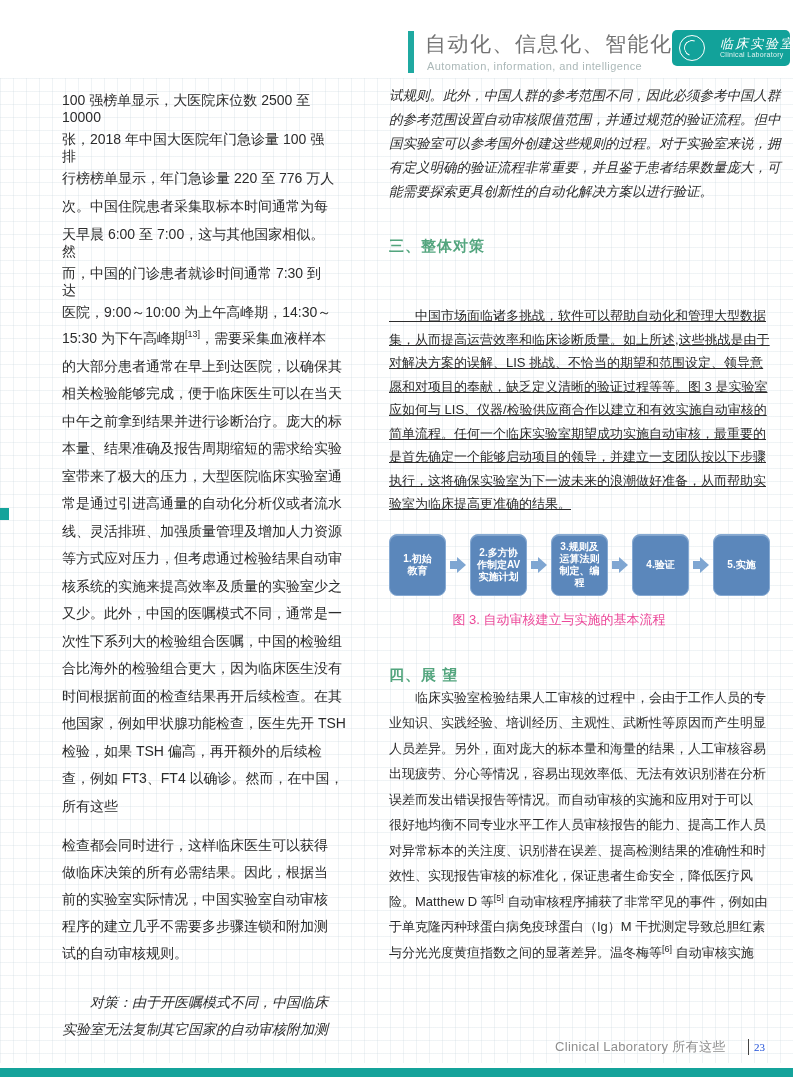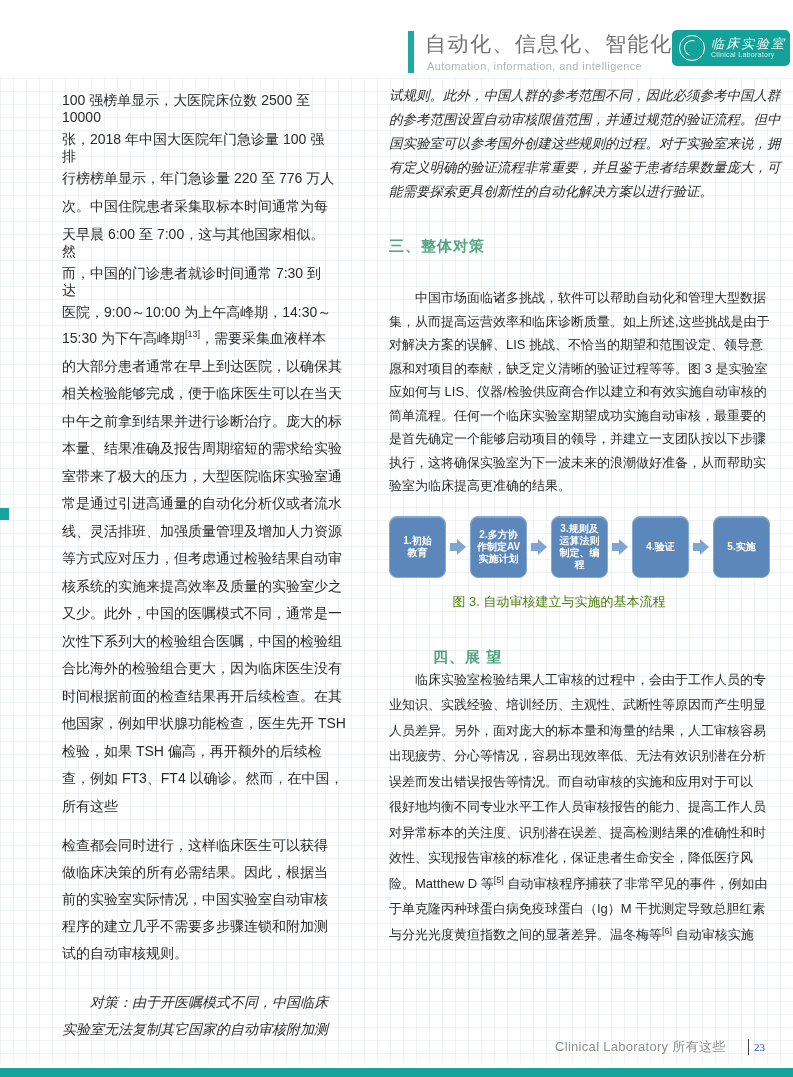--- a/index.html
+++ b/index.html
@@ -18,21 +18,21 @@
     pointer-events:none;
   }
 
   
   .accent-bar { position:absolute; left:408px; top:31px; width:6px; height:42px; background:#1FA9A1; }
   .page-title { position:absolute; left:425px; top:30px; font-size:21px; letter-spacing:1.5px; color:#737373; white-space:nowrap; }
   .page-subtitle { position:absolute; left:427px; top:60px; font-size:11px; letter-spacing:0.4px; color:#ABB8B8; white-space:nowrap; }
   .logo-badge {
     position:absolute; left:672px; top:30px; width:118px; height:36px;
     background:#12A29A; border-radius:5px; box-sizing:border-box;
-    display:flex; align-items:center; gap:6px; padding:3px 7px;
+    display:flex; align-items:center; gap:15px; padding:3px 7px;
   }
   .logo-circle { flex:0 0 auto; width:24px; height:24px; border:1.5px solid #fff; border-radius:50%; position:relative; }
   .logo-circle::after {
     content:""; position:absolute; inset:4px; border-radius:50%;
     border:1.5px solid; border-color:#fff transparent transparent #fff; transform:rotate(-25deg);
   }
   .logo-text { display:flex; flex-direction:column; line-height:1.1; min-width:0; }
   .logo-cn { color:#ffffff; font-size:13px; letter-spacing:2px; font-style:italic; font-family:"Liberation Serif","DejaVu Serif",serif; white-space:nowrap; }
   .logo-en { color:#DFF3F1; font-size:7px; letter-spacing:0.3px; white-space:nowrap; }
 
@@ -44,39 +44,39 @@
 
   .p-t2 { line-height:17px; margin:0 0 5px; }
   .p-t1 { line-height:17px; margin:0 0 11px; }
   .p-t1b { line-height:17px; margin:4px 0 4px; }
   .p-loose { line-height:27.5px; }
   .p-mid { line-height:27px; margin-top:12px; }
   .p-italic { font-style:italic; line-height:27px; margin-top:22px; font-family:"Liberation Serif","DejaVu Serif",serif; }
 
   .intro-italic { font-style:italic; line-height:24px; font-family:"Liberation Serif","DejaVu Serif",serif; font-size:13.5px; }
   .sec-heading { margin:32px 0 0; font-size:15px; font-weight:bold; letter-spacing:1px; color:#53A57E; line-height:20px; }
-  .sec-heading.h4 { margin-top:36px;margin-left:44px; }
-  .sec3-body { margin-top:30px; line-height:23.5px; }
+  .sec-heading.h4 { margin-top:36px; }
+  .sec3-body { margin-top:48px; line-height:23.5px;text-decoration:underline; }
   .sec4-body { line-height:25.5px; }
 
   
   .flow-figure { margin:18px 0 0; }
   .flow-row { display:flex; align-items:center; justify-content:flex-start; }
   .flow-box {
     flex:0 0 57px; height:62px; border-radius:8px;
     background:#5B87BB; border:1px solid #86AAD3;
     box-shadow:inset 0 1px 0 rgba(255,255,255,0.25);
     color:#ffffff; font-size:10px; line-height:12px; font-weight:bold;
     display:flex; align-items:center; justify-content:center; text-align:center;
     white-space:pre-line; box-sizing:border-box; padding:2px;
   }
   .flow-arrow { flex:0 0 auto; display:flex; align-items:center; margin:0 4px; }
   .arrow-stem { width:7px; height:8px; background:#7FA6D2; }
   .arrow-head { width:0; height:0; border-top:8px solid transparent; border-bottom:8px solid transparent; border-left:9px solid #7FA6D2; }
-  .flow-caption { margin-top:15px; text-align:center; font-size:13px; color:#4d7c0f; width:340px; }
+  .flow-caption { margin-top:15px; text-align:center; font-size:13px; color:#ec4899; width:340px; }
 
   
   .footer { position:absolute; top:1038px; right:28px; display:flex; align-items:center; }
   .journal-name { color:#8E8E8E; font-size:13px; letter-spacing:0.3px; }
   .page-divider { width:1.5px; height:16px; background:#444; margin:0 5px 0 22px; }
   .page-number { color:#1d4ed8; font-size:11px; font-family:"Liberation Serif","DejaVu Serif",serif; }
 
   .bottom-bar { position:absolute; left:0; bottom:0; width:100%; height:9px; background:#15A39B; }
   .left-mark { position:absolute; left:0; top:508px; width:9px; height:12px; background:#15A39B; }
 </style>

